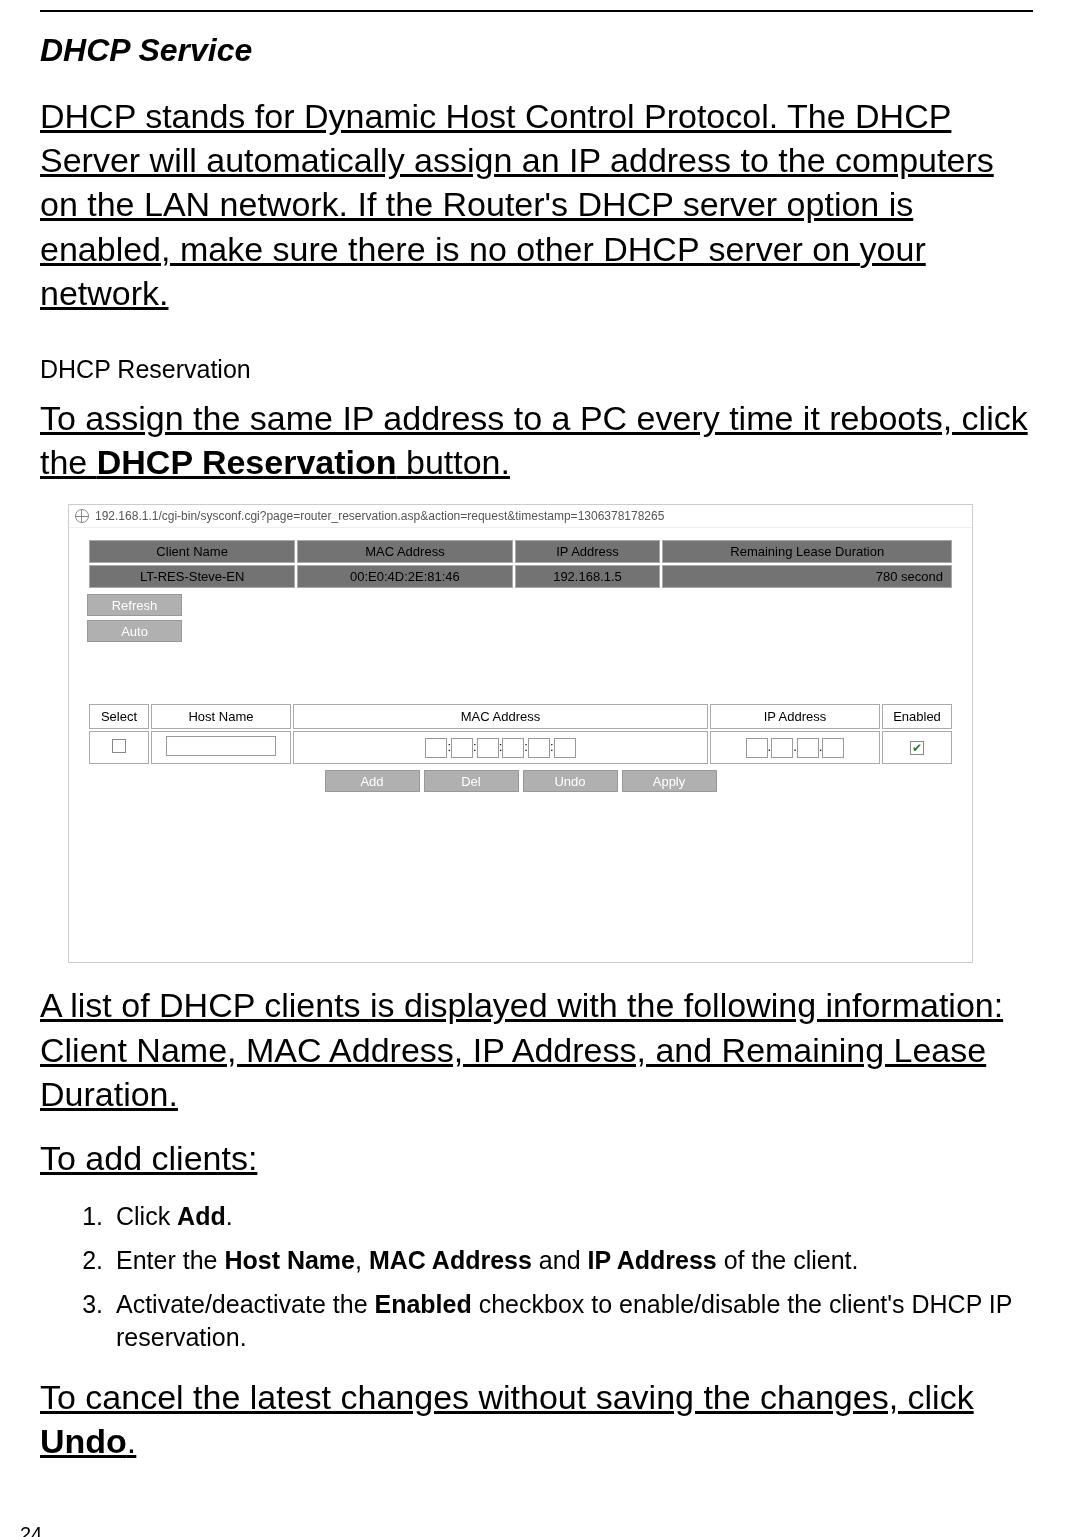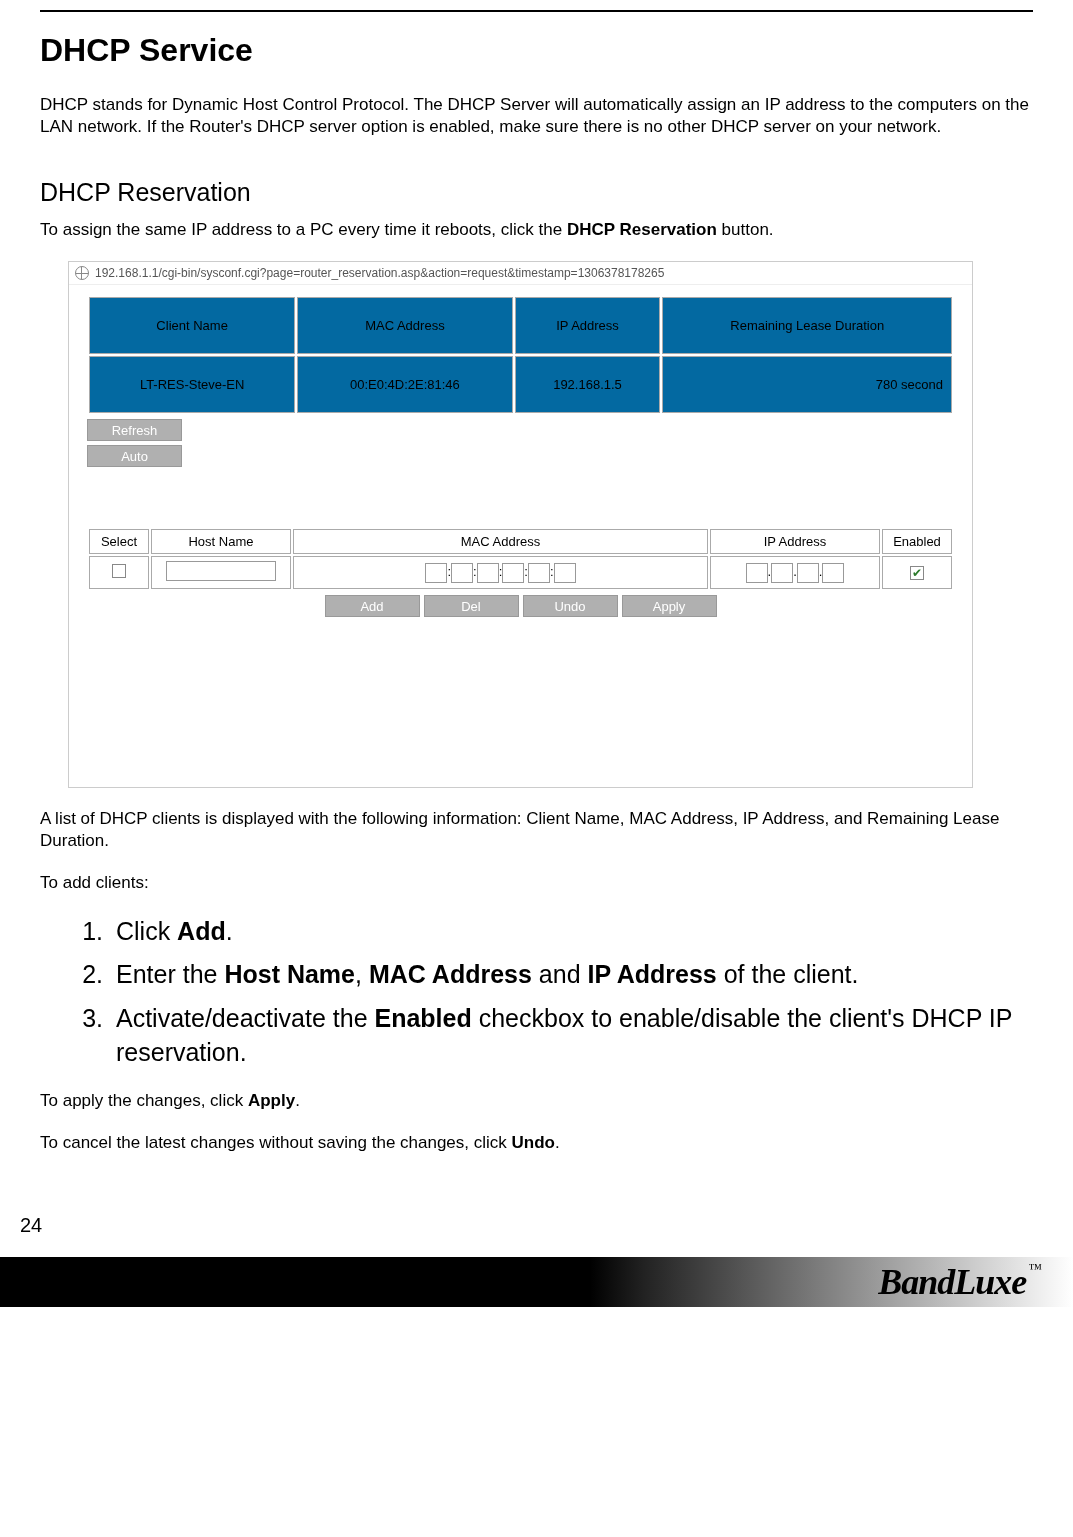--- a/index.html
+++ b/index.html
@@ -11,28 +11,30 @@
       position: relative;
     }
     .page {
       padding: 10px 40px 0 40px;
     }
     .top-rule {
       border-top: 2px solid #000;
       margin-bottom: 20px;
     }
     h2.section-title {
+      font-style: italic;
       font-weight: bold;
       font-size: 32px;
       margin-bottom: 25px;
     }
     p.body-text {
-      font-size: 17px;
+      font-size: 34px;
       line-height: 1.3;
       margin-bottom: 20px;
+      text-decoration: underline;
     }
     p.body-text .bold { font-weight: bold; }
     .subhead {
       font-size: 25px;
       margin-top: 40px;
       margin-bottom: 12px;
     }
     .screenshot {
       border: 1px solid #ccc;
       margin: 20px 60px 20px 28px;
@@ -65,22 +67,22 @@
     .url-text { color: #555; font-size: 12px; }
     .tbl-wrap { padding: 10px 18px; }
     table.rtable {
       border-collapse: separate;
       border-spacing: 2px;
       width: 100%;
       font-size: 13px;
     }
     table.rtable th, table.rtable td {
       border: 1px solid #aaa;
-      padding: 20px 8px;
-      background: #0369a1;
+      padding: 3px 8px;
+      background: #737373;
       text-align: center;
       font-weight: normal;
     }
     table.rtable td.right { text-align: right; }
     .btn-row {
       display: flex;
       justify-content: center;
       gap: 4px;
       margin-top: 4px;
       flex-direction: column;
@@ -251,21 +253,20 @@
 
   <p class="body-text">A list of DHCP clients is displayed with the following information: Client Name, MAC Address, IP Address, and Remaining Lease Duration.</p>
   <p class="body-text">To add clients:</p>
 
   <ol class="steps">
     <li><span>Click </span><span class="bold">Add</span><span>.</span></li>
     <li><span>Enter the </span><span class="bold">Host Name</span><span>, </span><span class="bold">MAC Address</span><span> and </span><span class="bold">IP Address</span><span> of the client.</span></li>
     <li><span>Activate/deactivate the </span><span class="bold">Enabled</span><span> checkbox to enable/disable the client's DHCP IP reservation.</span></li>
   </ol>
 
-  <p class="body-text"><span>To apply the changes, click </span><span class="bold">Apply</span><span>.</span></p>
 
   <p class="body-text"><span>To cancel the latest changes without saving the changes, click </span><span class="bold">Undo</span><span>.</span></p>
 
 
 </div>
 
 <div class="footer">
   <div class="page-num" style="padding-left:20px">24</div>
   <div class="footer-bar">
     <span class="brand"><span>BandLuxe</span><span class="tm">™</span></span>

